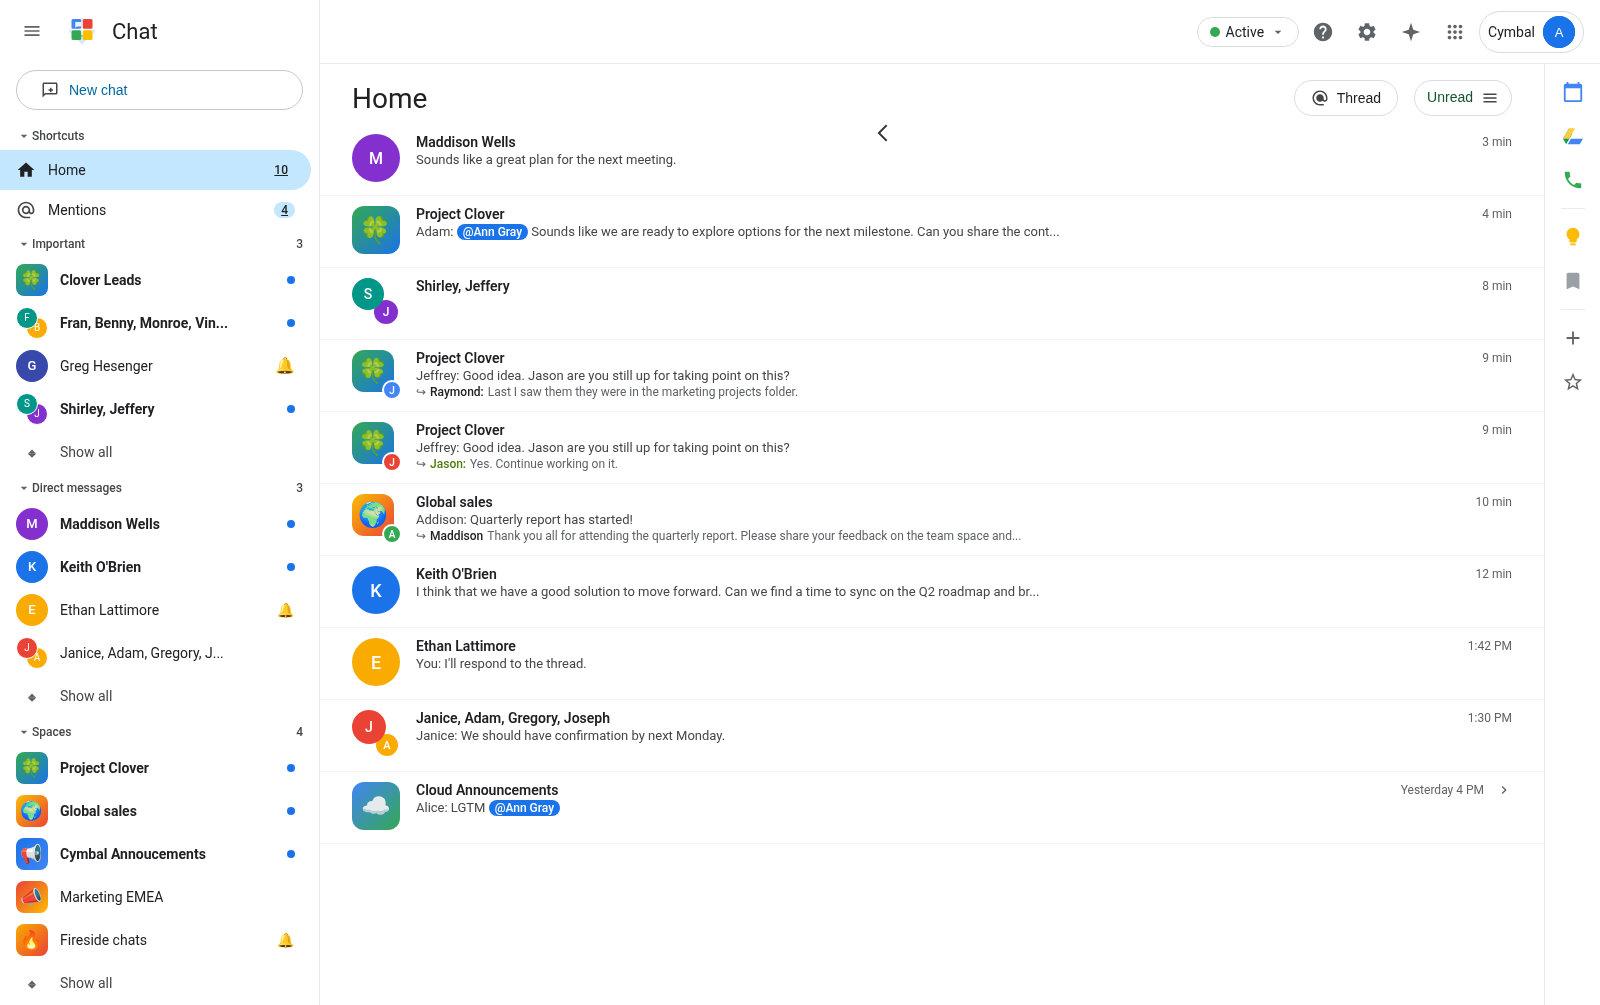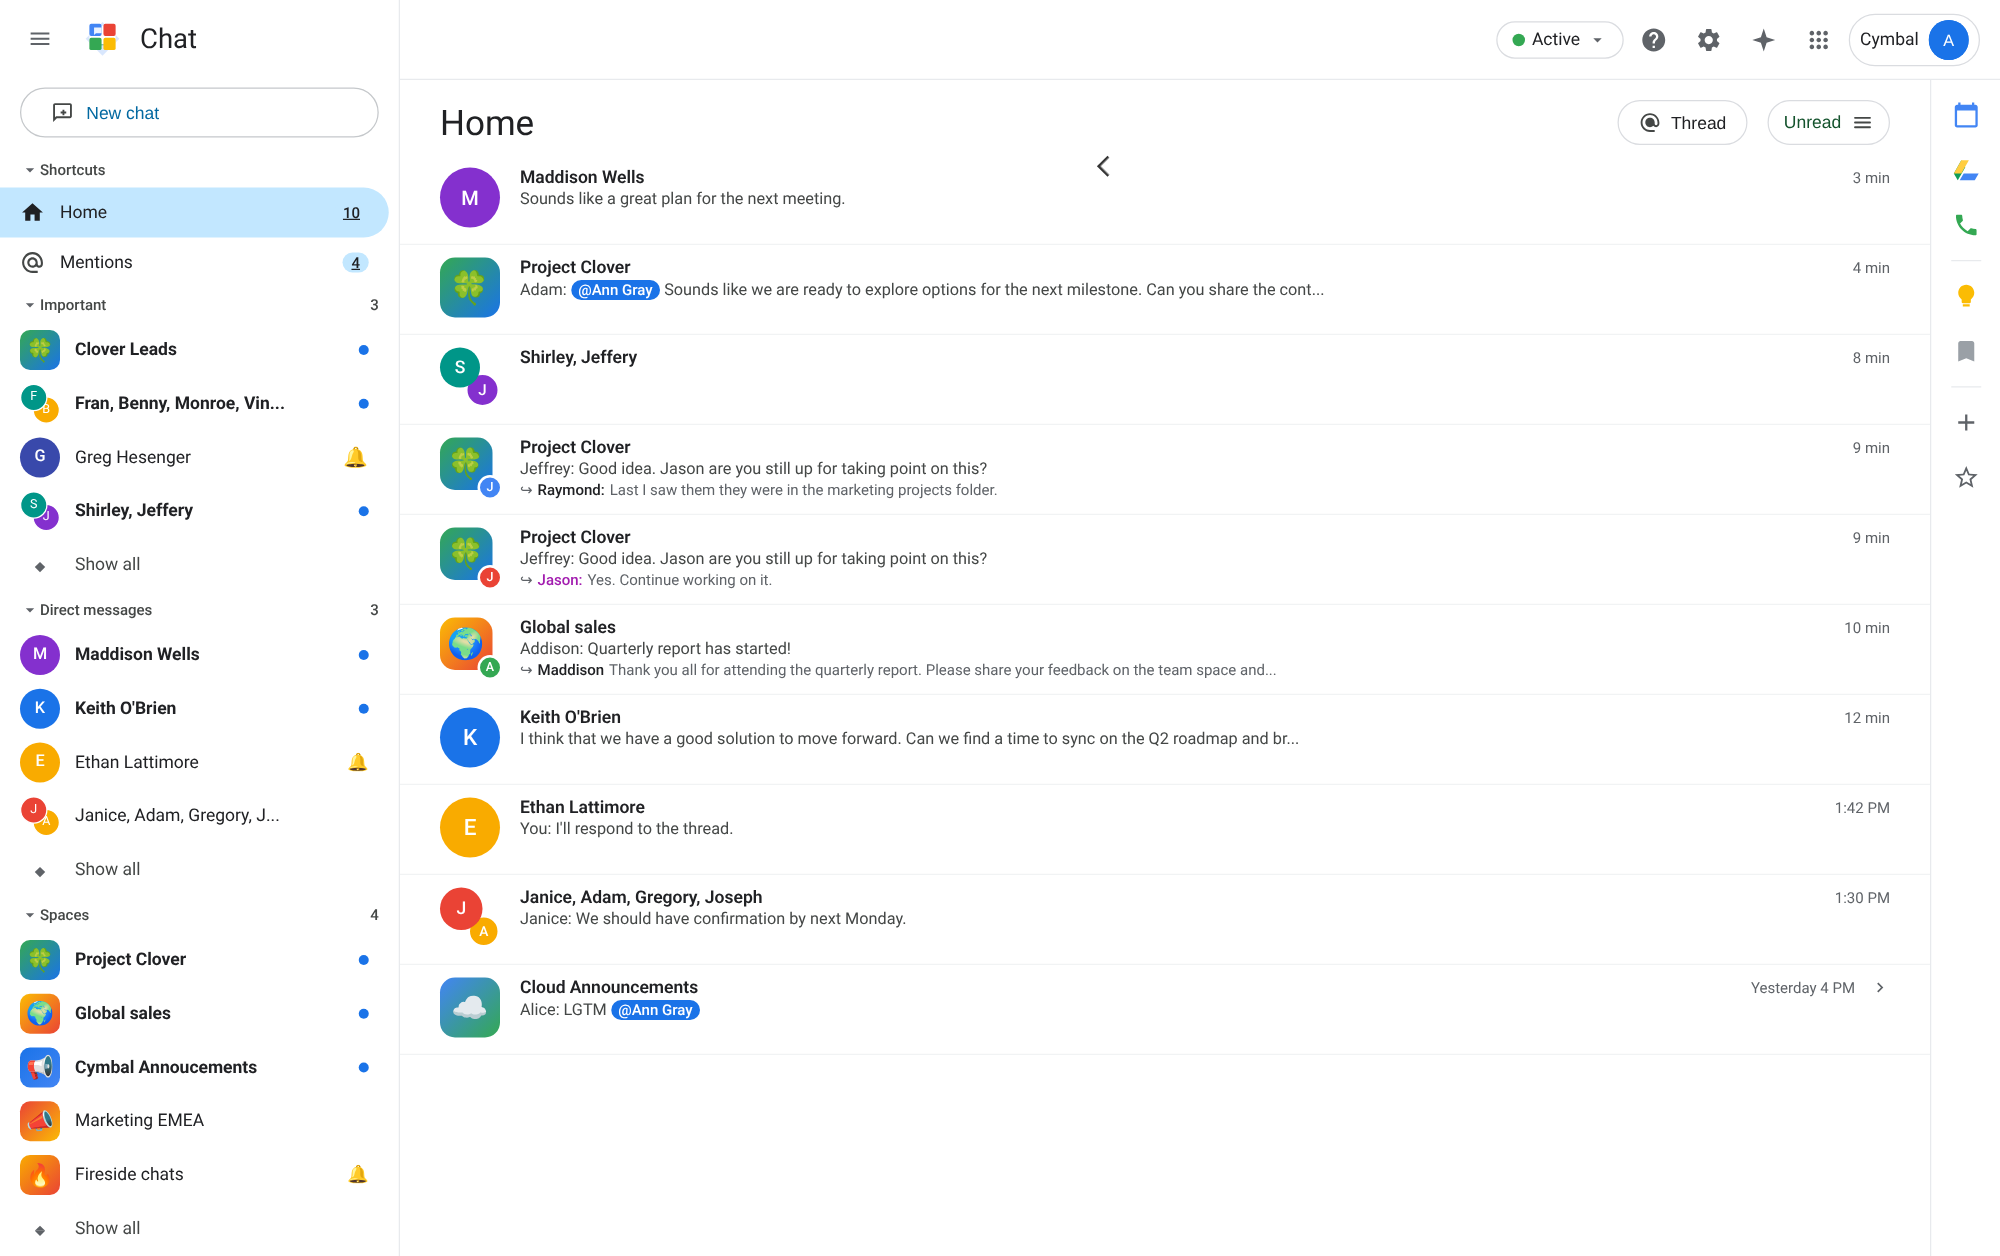--- a/index.html
+++ b/index.html
@@ -817,21 +817,21 @@
           <div style="position:absolute;bottom:-2px;right:-2px;width:20px;height:20px;border-radius:50%;background:#ea4335;border:2px solid #fff;display:flex;align-items:center;justify-content:center;font-size:10px;color:#fff;font-weight:500;">J</div>
         </div>
         <div class="chat-content">
           <div class="chat-name-row">
             <span class="chat-name">Project Clover</span>
             <span class="chat-time">9 min</span>
           </div>
           <div class="chat-message">Jeffrey: Good idea. Jason are you still up for taking point on this?</div>
           <div class="chat-reply">
             <span class="reply-arrow">↪</span>
-            <span style="font-weight:500;color:#a21caf;">Jason:</span>
+            <span style="font-weight:500;color:#4d7c0f;">Jason:</span>
             <span> Yes. Continue working on it.</span>
           </div>
         </div>
       </div>
 
       <div class="chat-item">
         <div style="position:relative;width:48px;height:48px;flex-shrink:0;">
           <div style="width:42px;height:42px;border-radius:12px;background:linear-gradient(135deg,#fbbc04,#ea4335);display:flex;align-items:center;justify-content:center;font-size:24px;">🌍</div>
           <div style="position:absolute;bottom:-2px;right:-2px;width:20px;height:20px;border-radius:50%;background:#34a853;border:2px solid #fff;display:flex;align-items:center;justify-content:center;font-size:10px;color:#fff;font-weight:500;">A</div>
         </div>

